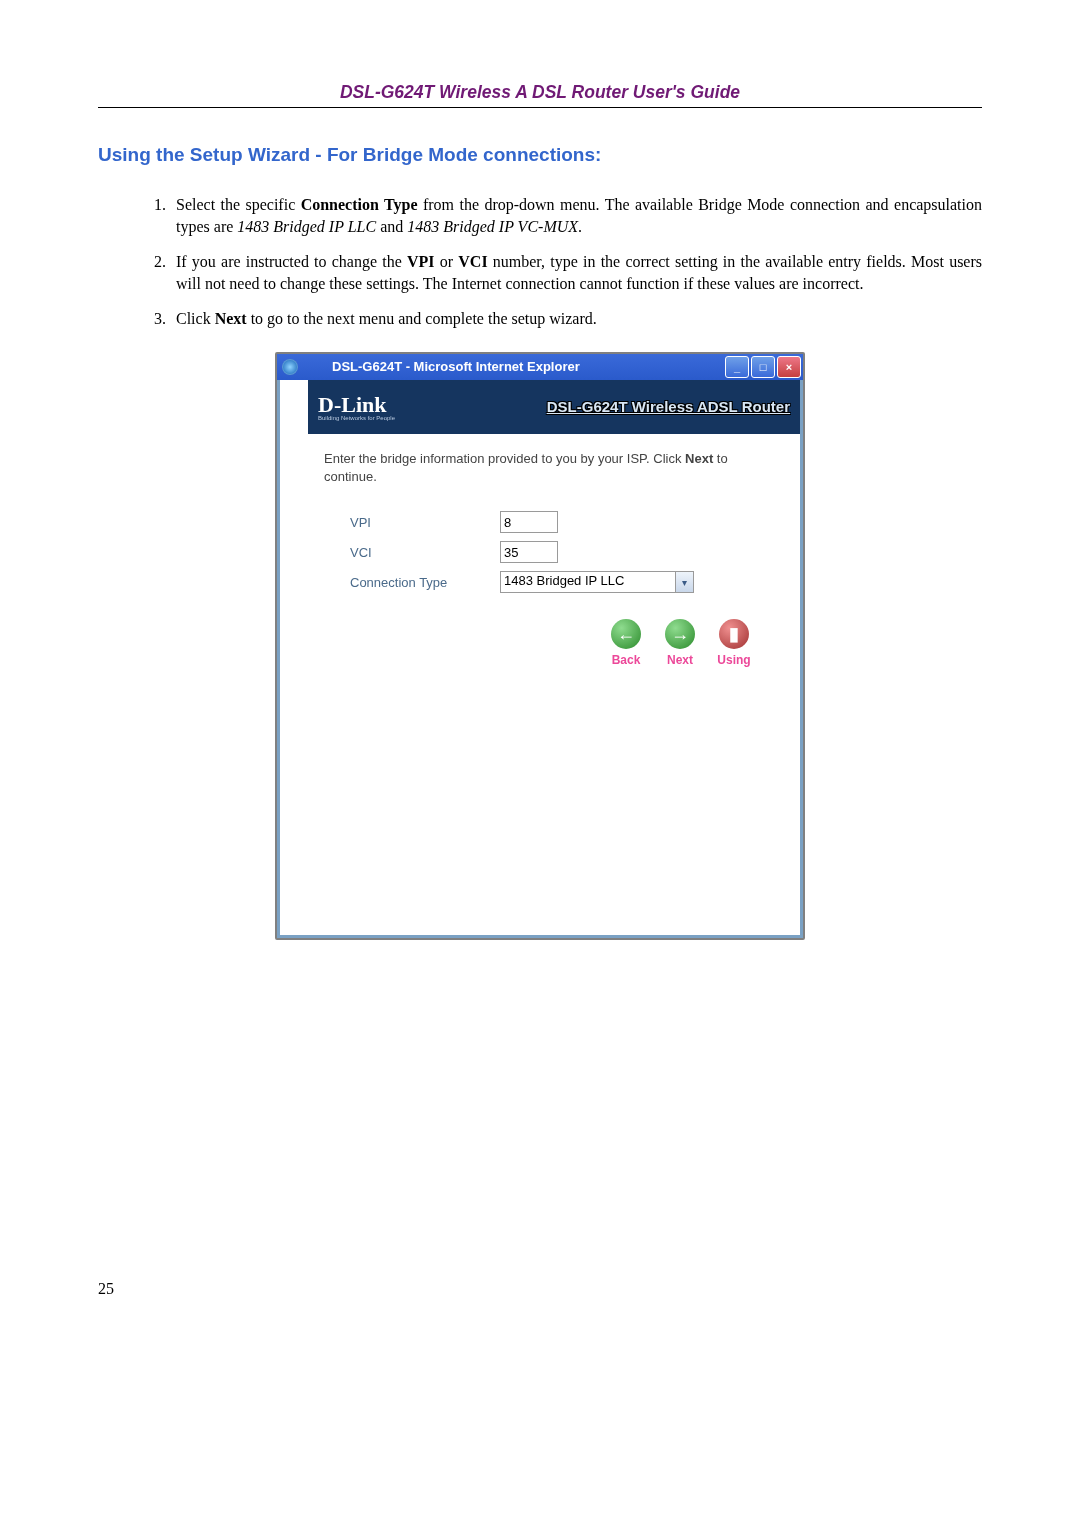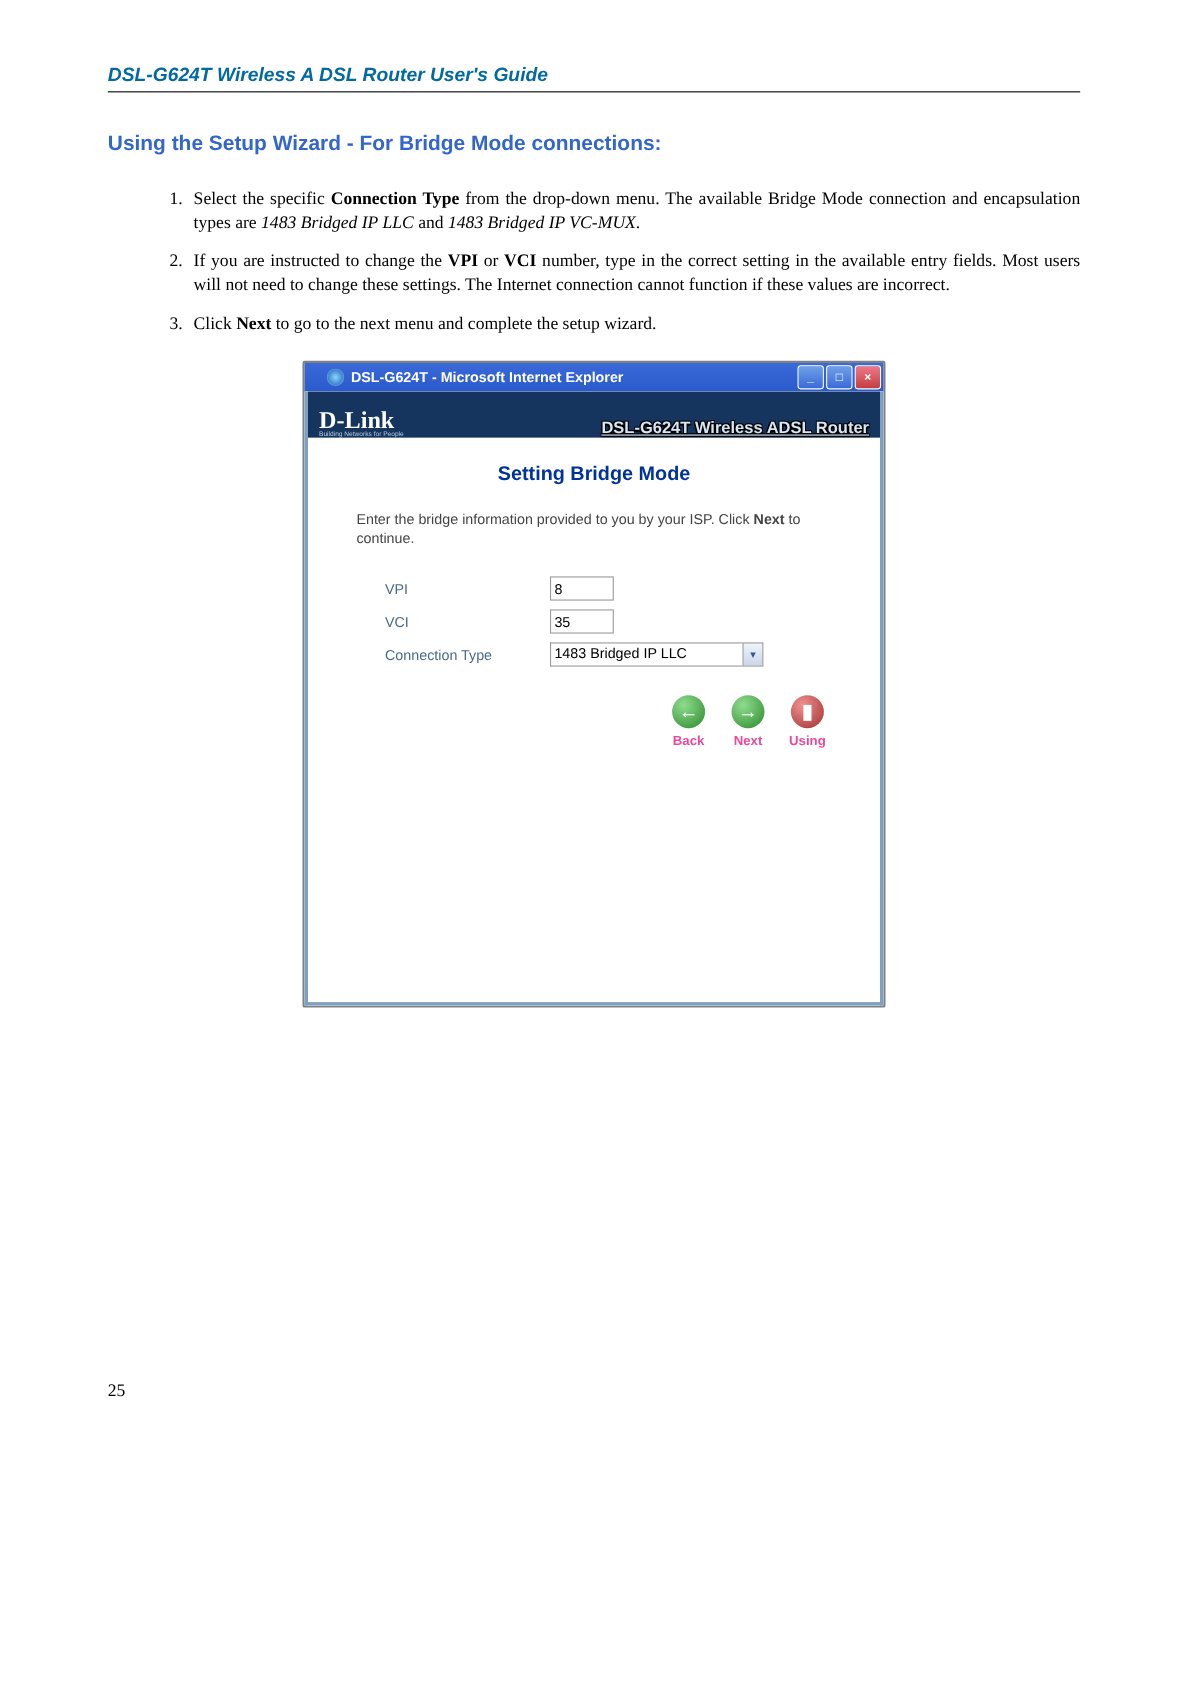--- a/index.html
+++ b/index.html
@@ -7,27 +7,28 @@
     background: #fff;
     font-family: "Times New Roman", Times, serif;
     font-size: 16px;
     color: #000;
     width: 1080px;
   }
   .page {
     padding: 58px 98px 40px 98px;
   }
   .running-header {
-    text-align: left;
+    text-align: center;
     font-style: italic;
     font-weight: bold;
     font-size: 17.5px;
     font-family: Arial, Helvetica, sans-serif;
-    color: #0369a1;
+    color: #701a75;
     padding-bottom: 4px;
+    margin-top: 24px;
   }
   .rule {
     border-top: 1.5px solid #000;
     margin-bottom: 36px;
   }
   .section-heading {
     font-family: Arial, Helvetica, sans-serif;
     font-weight: bold;
     color: #3366cc;
     font-size: 19px;
@@ -58,21 +59,22 @@
   }
   .titlebar {
     display: flex;
     align-items: center;
     height: 26px;
     background: linear-gradient(#3a6ad9, #2a5acb);
     color: #fff;
     font-family: Tahoma, Arial, sans-serif;
     font-size: 13px;
     font-weight: bold;
-    padding-left: 20px;
+    padding-left: 5px;
+    gap: 28px;
   }
   .titlebar .ie-icon {
     width: 16px; height: 16px; margin-right: 6px;
     background: radial-gradient(circle at 50% 50%, #8fd3ff 0%, #2b78c4 70%);
     border-radius: 50%;
     box-shadow: inset 0 0 0 1px #fff3;
   }
   .winbtns { margin-left: auto; display:flex; }
   .winbtn {
     width: 22px; height: 20px;
@@ -87,24 +89,25 @@
   .winbtn.close { background: linear-gradient(#e78, #c43f3f); }
 
   .router-page {
     border: 3px solid #7aa1c4;
     border-top: none;
     background: #fff;
     min-height: 555px;
     position: relative;
   }
   .router-header {
-    height: 42px;
+    height: 54px;
     background: #15355f;
-    display:flex; align-items:flex-end;
+    display:flex; align-items:center;
     padding: 0 10px;
+    margin-left: 28px;
   }
   .dlink-logo {
     font-family: "Times New Roman", serif;
     font-weight: 900;
     font-size: 22px;
     color:#fff;
     letter-spacing: 0px;
   }
   .dlink-sub {
     font-size:6px; margin-top:-3px; color:#b8c8de;
@@ -227,21 +230,20 @@
       </div>
       <div class="router-page">
         <div class="router-header">
           <div>
             <div class="dlink-logo">D-Link</div>
             <div class="dlink-sub">Building Networks for People</div>
           </div>
           <div class="router-title">DSL-G624T Wireless ADSL Router</div>
         </div>
         <div class="router-body">
-          <div class="step-heading">Setting Bridge Mode</div>
           <div class="step-desc">
             <span>Enter the bridge information provided to you by your ISP. Click </span><span class="b">Next</span><span> to continue.</span>
           </div>
 
           <div class="form-row">
             <div class="form-label">VPI</div>
             <input class="txt" value="8" style="">
           </div>
           <div class="form-row">
             <div class="form-label">VCI</div>

